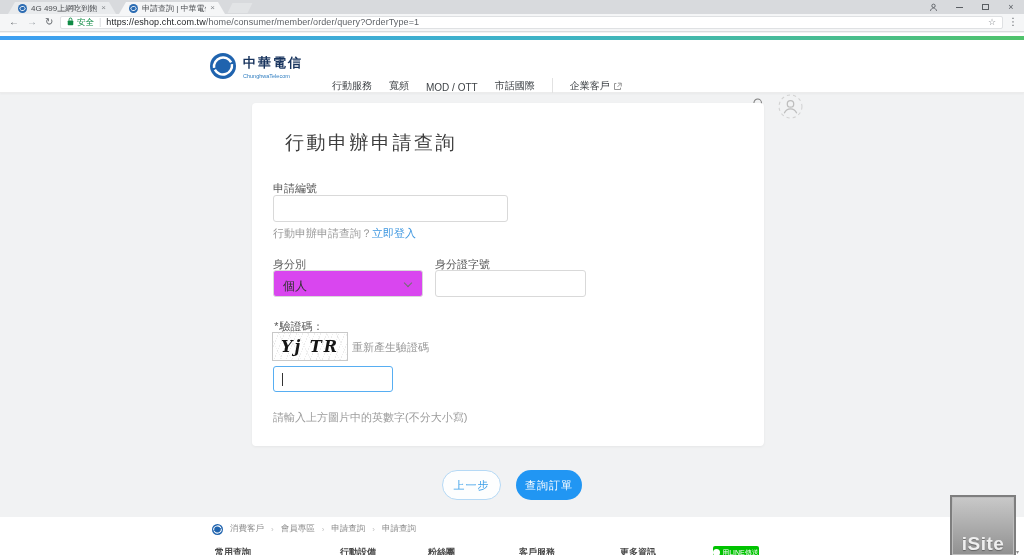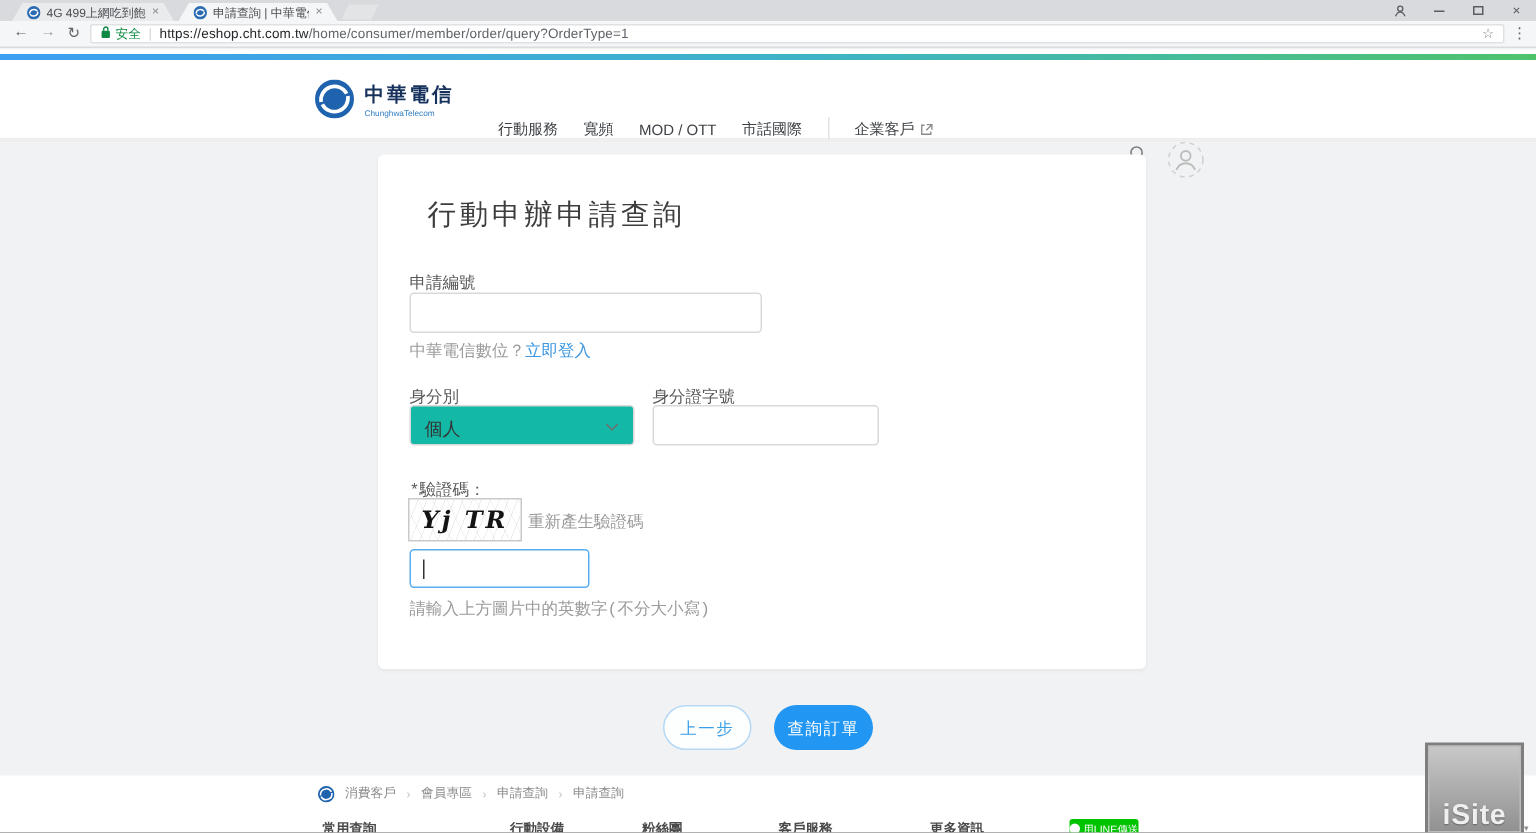--- a/index.html
+++ b/index.html
@@ -48,33 +48,33 @@
   .search-btn { position:absolute; left:752px; top:56px; }
   .account-btn { position:absolute; left:778px; top:54px; }
 
   
   .card { position:absolute; left:252px; top:103px; width:512px; height:343px; background:#fff; border-radius:4px; box-shadow:0 1px 3px rgba(0,0,0,.05); }
   .card-title { position:absolute; left:285px; top:130px; font-size:19px; color:#3d3d3d; letter-spacing:2.5px; }
   .flabel { position:absolute; font-size:11px; color:#585858;font-family:Liberation Mono, monospace; }
   .tbox { position:absolute; height:27px; background:#fff; border:1px solid #d9d9d9; border-radius:3px; }
   .hint { position:absolute; left:273px; top:226px; font-size:11px; color:#9b9b9b; }
   .hint a { color:#3e97e0; text-decoration:none; }
-  .ddbox { position:absolute; left:273px; top:270px; width:150px; height:27px; border:1px solid #d9d9d9; border-radius:3px; background:#14b8a6; }
+  .ddbox { position:absolute; left:273px; top:270px; width:150px; height:27px; border:1px solid #d9d9d9; border-radius:3px; background:#d946ef; }
   .ddval { position:absolute; left:9px; top:7px; font-size:12px; color:#333; }
   .chev { position:absolute; right:11px; top:9px; width:6px; height:6px; border-right:1px solid #707070; border-bottom:1px solid #707070; transform:rotate(45deg); }
   .captcha-img { position:absolute; left:272px; top:332px; width:76px; height:29px; border:1px solid #c9c9c9; display:flex; align-items:center; justify-content:center;
       background:
         repeating-linear-gradient(112deg, transparent 0 5px, rgba(70,70,70,.10) 5px 5.6px),
         repeating-linear-gradient(64deg, transparent 0 8px, rgba(70,70,70,.07) 8px 8.6px),
         #fff; }
   .captcha-code { font-family:"DejaVu Serif", serif; font-style:italic; font-weight:bold; font-size:16px; color:#141414; letter-spacing:2px; }
   .refresh-link { position:absolute; left:352px; top:340px; font-size:11px; color:#9a9a9a; }
   .captcha-input { position:absolute; left:273px; top:366px; width:120px; height:26px; border:1px solid #57aef2; border-radius:3px; background:#fff; }
   .caret { position:absolute; left:8px; top:6px; width:1px; height:13px; background:#333; }
-  .helper2 { position:absolute; left:273px; top:398px; font-size:11px; color:#9b9b9b;font-family:Liberation Mono, monospace; }
+  .helper2 { position:absolute; left:273px; top:410px; font-size:11px; color:#9b9b9b; }
 
   
   .actions { position:absolute; left:0; top:470px; width:1024px; display:flex; justify-content:center; gap:15px; }
   .btn { height:30px; border-radius:15px; font-size:11px; display:flex; align-items:center; justify-content:center; letter-spacing:1px; }
   .btn-back { width:59px; background:#fdfefe; border:1px solid #b5d9f5; color:#3b9fe8; }
   .btn-submit { width:66px; background:#2196f3; border:none; color:#fff; }
 
   
   .footer { position:absolute; left:0; top:517px; width:1024px; height:60px; background:#fff; }
   .breadcrumb { position:absolute; left:212px; top:6px; display:flex; align-items:center; gap:7px; font-size:8.5px; color:#8b8b8b; }
@@ -195,21 +195,21 @@
         </svg>
     </span>
   </div>
 
   <div class="card"></div>
   <div class="card-title">行動申辦申請查詢</div>
 
   <div class="flabel" style="left:273px;top:181px;">申請編號</div>
   <div class="tbox" style="left:273px;top:195px;width:235px;"></div>
   <div class="hint">
-    <span>中華電信數位？</span><a href="#">立即登入</a>
+    <span>行動申辦申請查詢？</span><a href="#">立即登入</a>
   </div>
 
   <div class="flabel" style="left:273px;top:257px;">身分別</div>
   <div class="ddbox">
     <span class="ddval">個人</span>
     <span class="chev"></span>
   </div>
 
   <div class="flabel" style="left:435px;top:257px;">身分證字號</div>
   <div class="tbox" style="left:435px;top:270px;width:151px;"></div>

